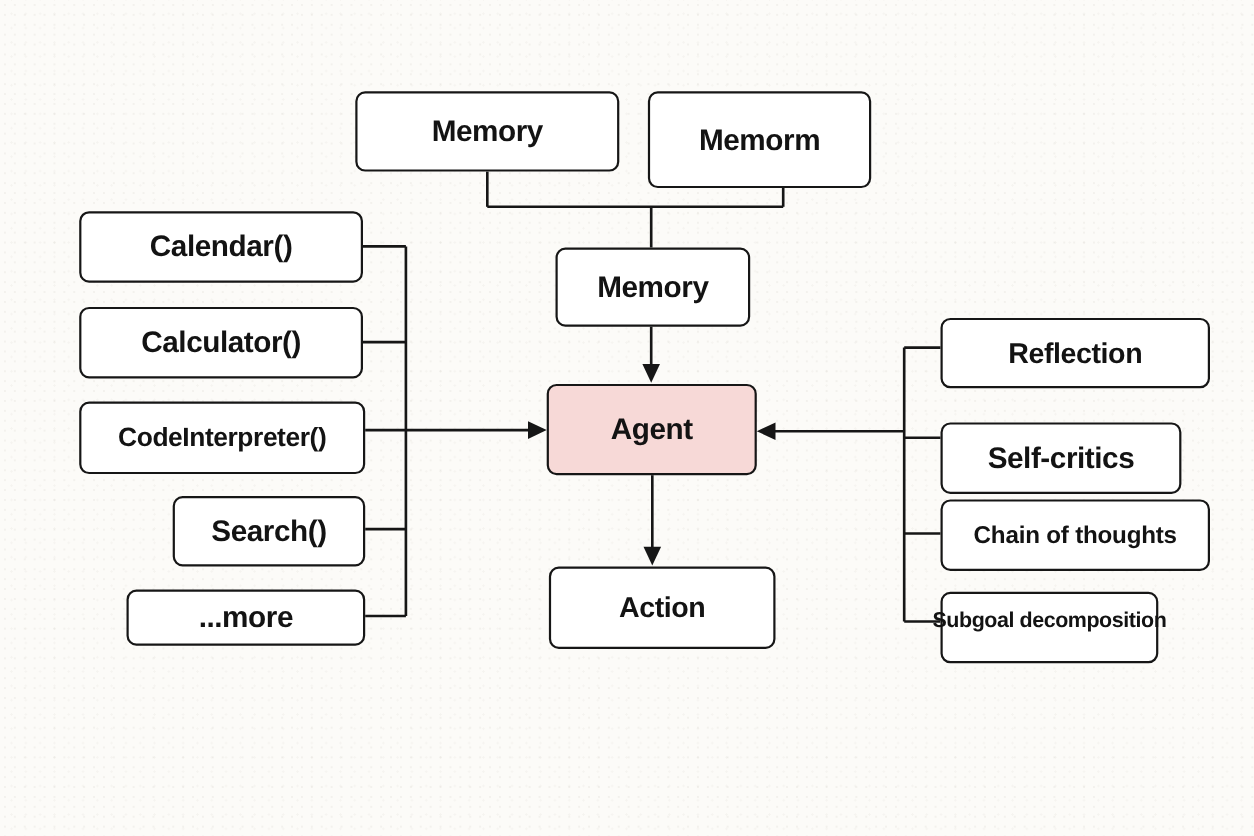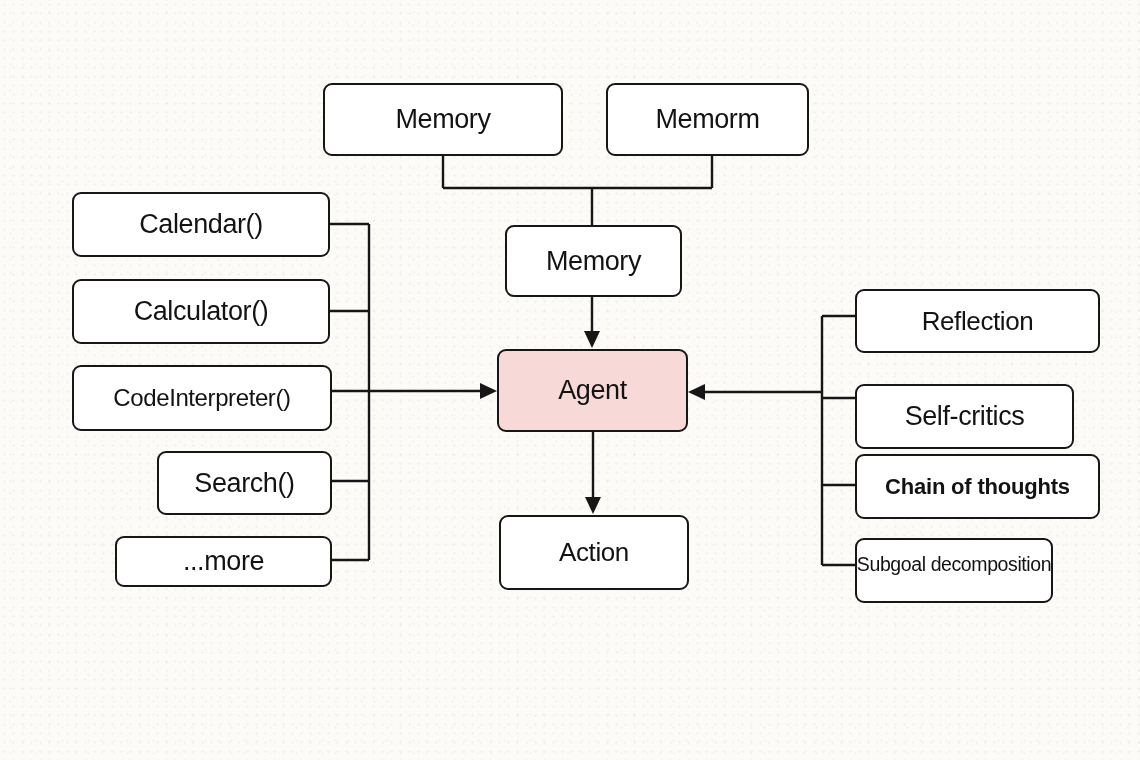--- a/index.html
+++ b/index.html
@@ -17,31 +17,31 @@
     background-position:0 0,4px 6px;
   }
   .edges{position:absolute;left:0;top:0;width:1140px;height:760px;}
   .node{
     position:absolute;
     display:flex;align-items:center;justify-content:center;
     background:#ffffff;
     border:2.4px solid #161616;
     border-radius:9px;
     color:#131313;
-    font-weight:400;
+    font-weight:700;
     font-size:27px;
     letter-spacing:-0.4px;
     box-sizing:border-box;
     white-space:nowrap;
   }
   .n-memory-a      {left:323px;top:83px; width:240px;height:73px;}
-  .n-memorm        {left:606px;top:83px; width:203px;height:73px;}
+  .n-memorm        {left:589px;top:83px; width:203px;height:88px;}
   .n-memory-mid    {left:505px;top:225px;width:177px;height:72px;}
   .n-agent         {left:497px;top:349px;width:191px;height:83px;background:var(--agent-fill,#f7d9d7);}
-  .n-action        {left:499px;top:515px;width:190px;height:75px;font-size:26px;}
+  .n-action        {left:499px;top:515px;width:206px;height:75px;font-size:26px;}
   .n-calendar      {left:72px; top:192px;width:258px;height:65px;}
   .n-calculator    {left:72px; top:279px;width:258px;height:65px;}
   .n-codeinterp    {left:72px; top:365px;width:260px;height:66px;font-size:24px;}
   .n-search        {left:157px;top:451px;width:175px;height:64px;}
   .n-more          {left:115px;top:536px;width:217px;height:51px;}
   .n-reflection    {left:855px;top:289px;width:245px;height:64px;font-size:26px;}
   .n-selfcritics   {left:855px;top:371px;width:219px;height:65px;margin-top:13px;}
   .n-chain         {left:855px;top:454px;width:245px;height:65px;font-size:22px;font-weight:600;letter-spacing:-0.2px;}
   .n-subgoal       {left:855px;top:538px;width:198px;height:65px;font-size:19.5px;align-items:flex-start;padding-top:13px;}
 </style>

